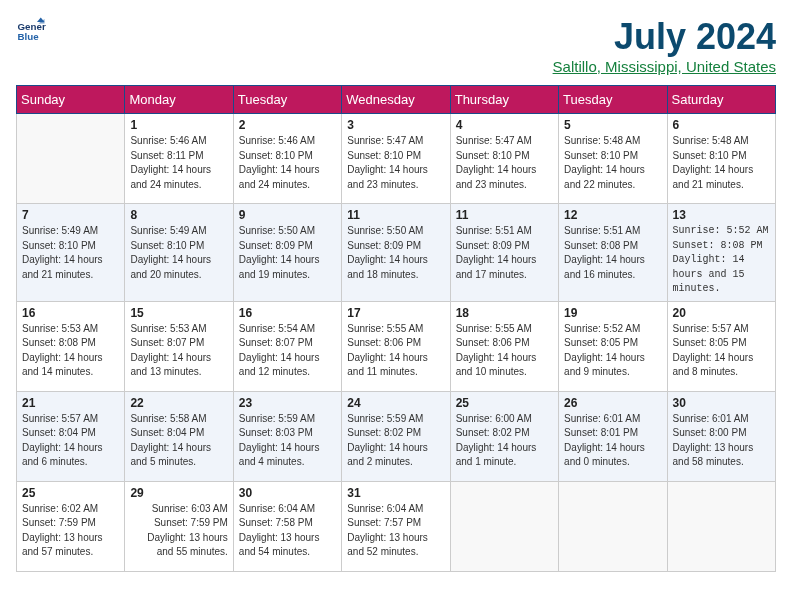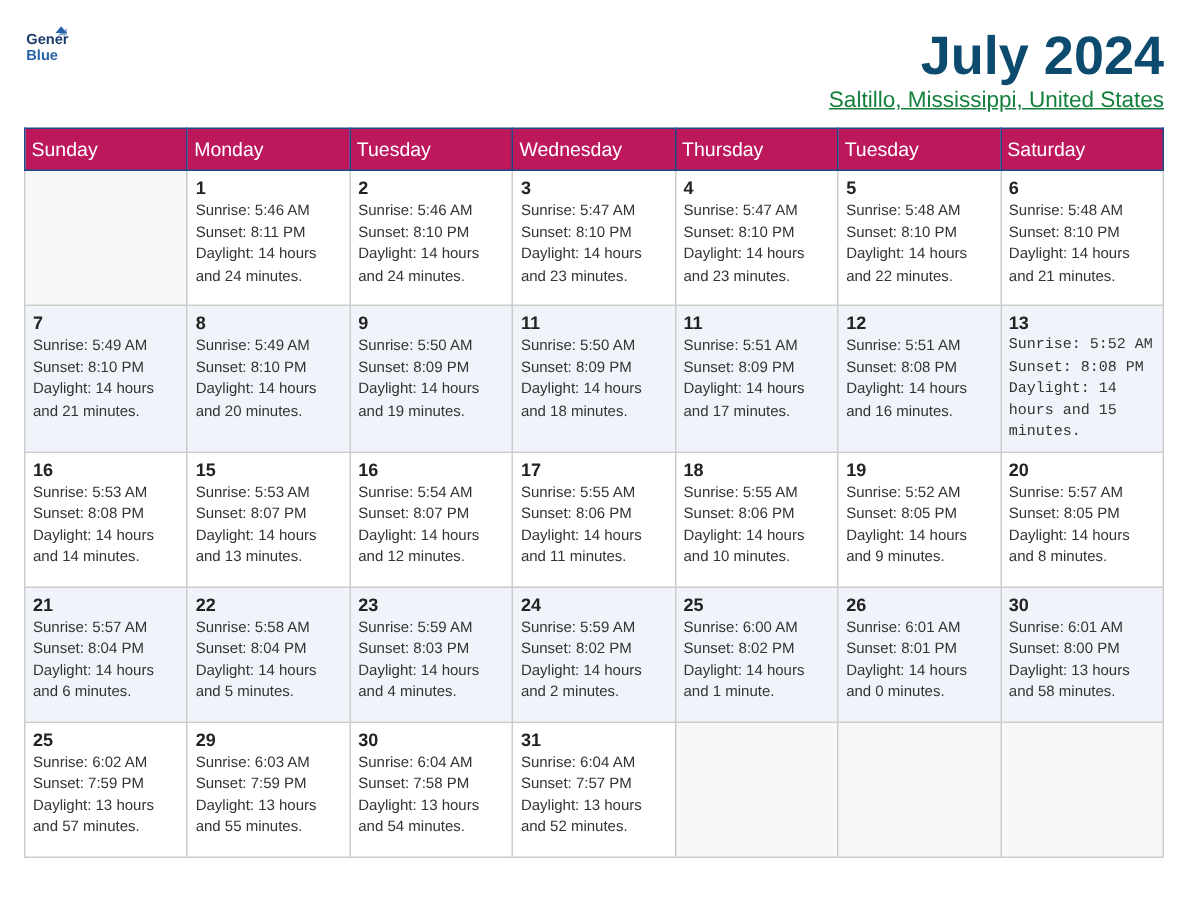--- a/index.html
+++ b/index.html
@@ -284,21 +284,21 @@
       </tr>
       <tr>
         <td>
           <span class="day-number">25</span>
           <div class="day-info" style="white-space: pre-line;">Sunrise: 6:02 AM
 Sunset: 7:59 PM
 Daylight: 13 hours and 57 minutes.</div>
         </td>
         <td>
           <span class="day-number">29</span>
-          <div class="day-info" style="white-space: pre-line;">Sunrise: 6:03 AM
+          <div class="day-info" style="white-space: pre-line; text-align: right;">Sunrise: 6:03 AM
 Sunset: 7:59 PM
 Daylight: 13 hours and 55 minutes.</div>
         </td>
         <td>
           <span class="day-number">30</span>
           <div class="day-info" style="white-space: pre-line;">Sunrise: 6:04 AM
 Sunset: 7:58 PM
 Daylight: 13 hours and 54 minutes.</div>
         </td>
         <td>

